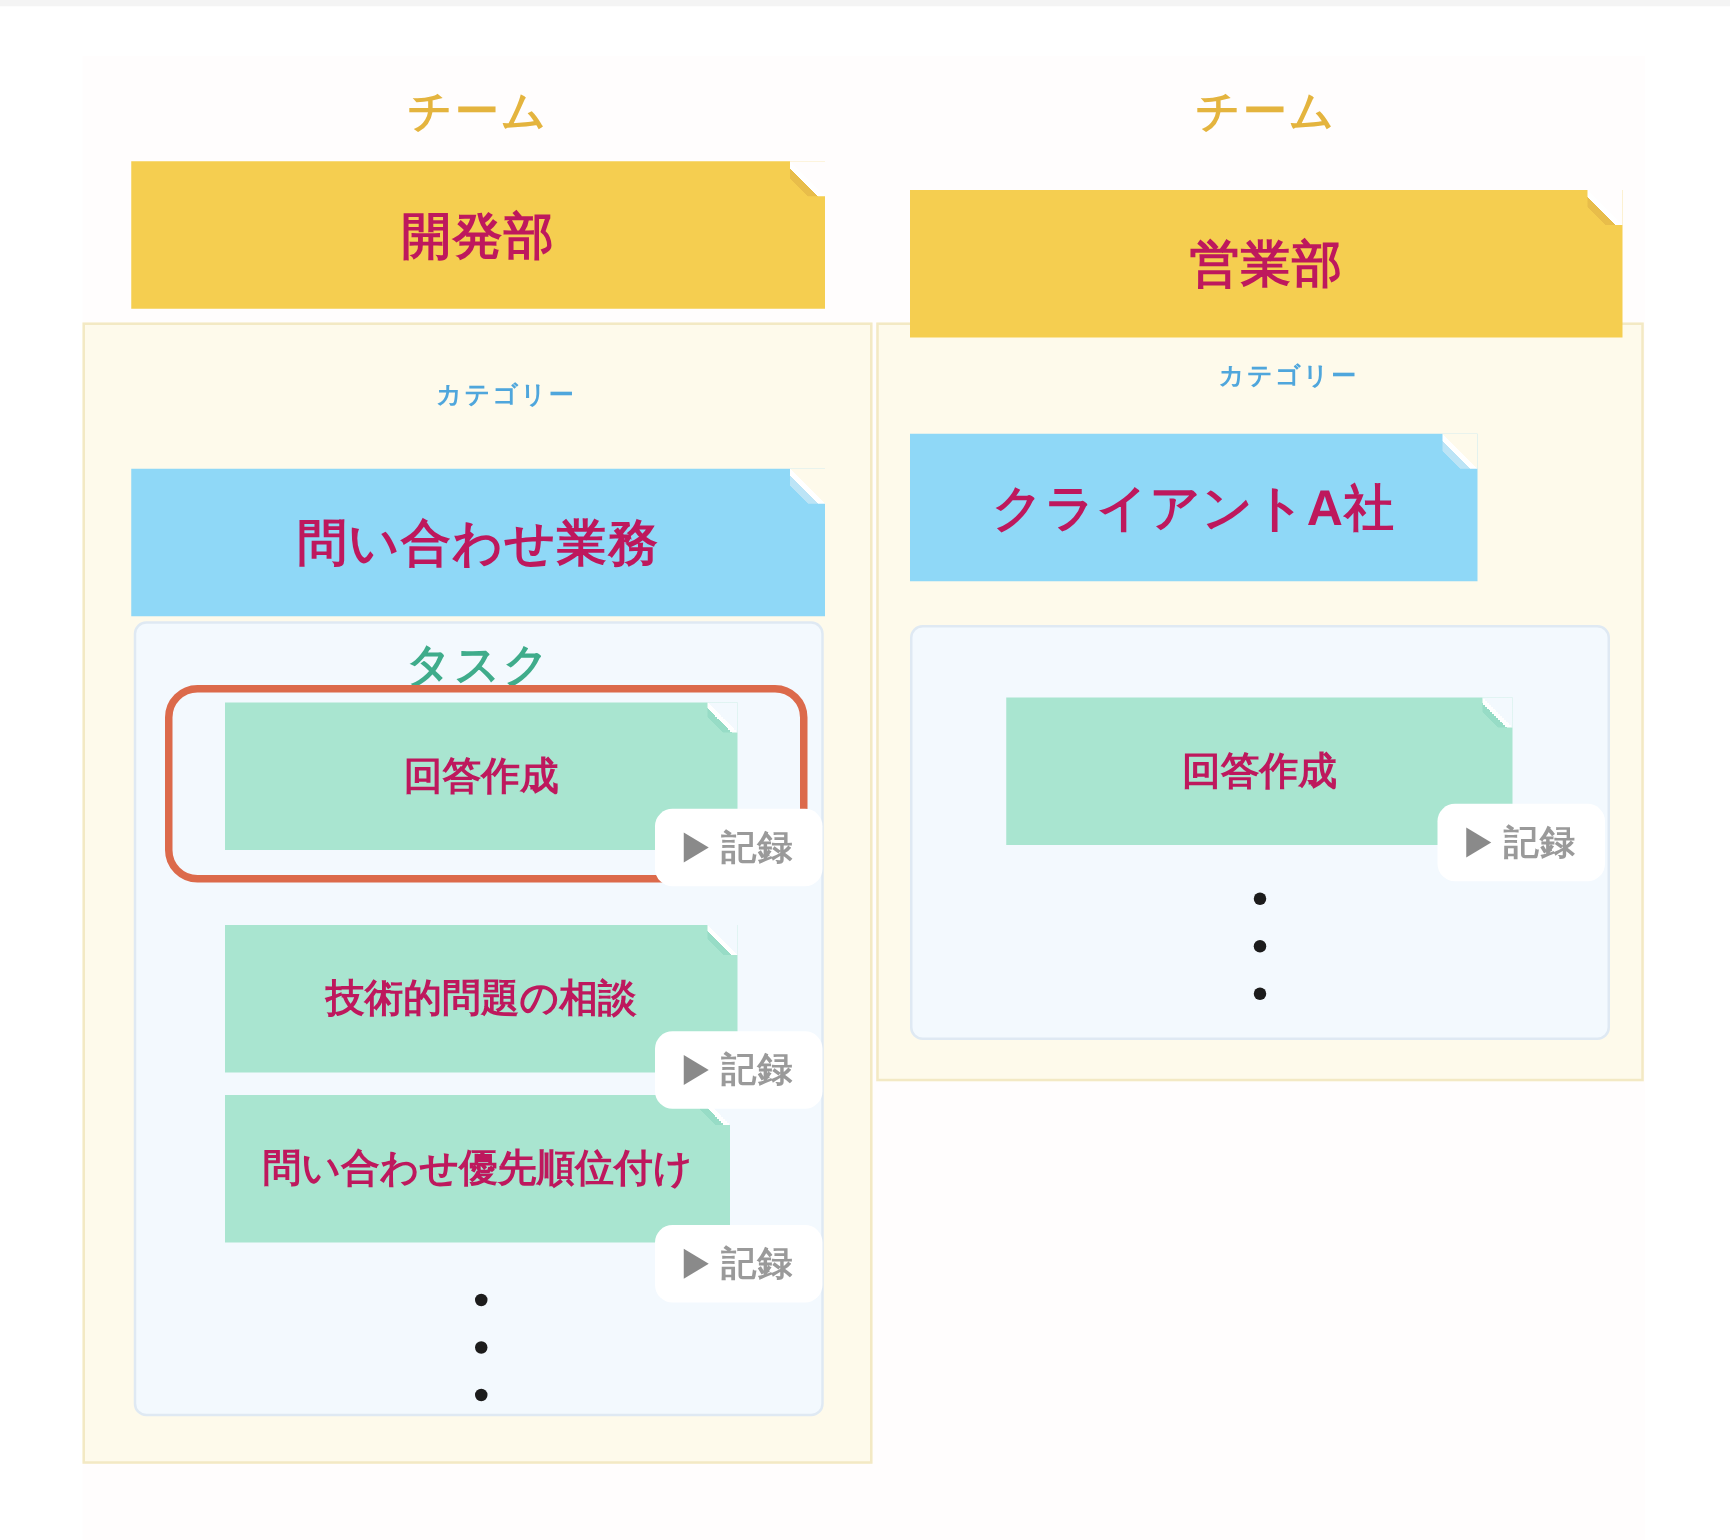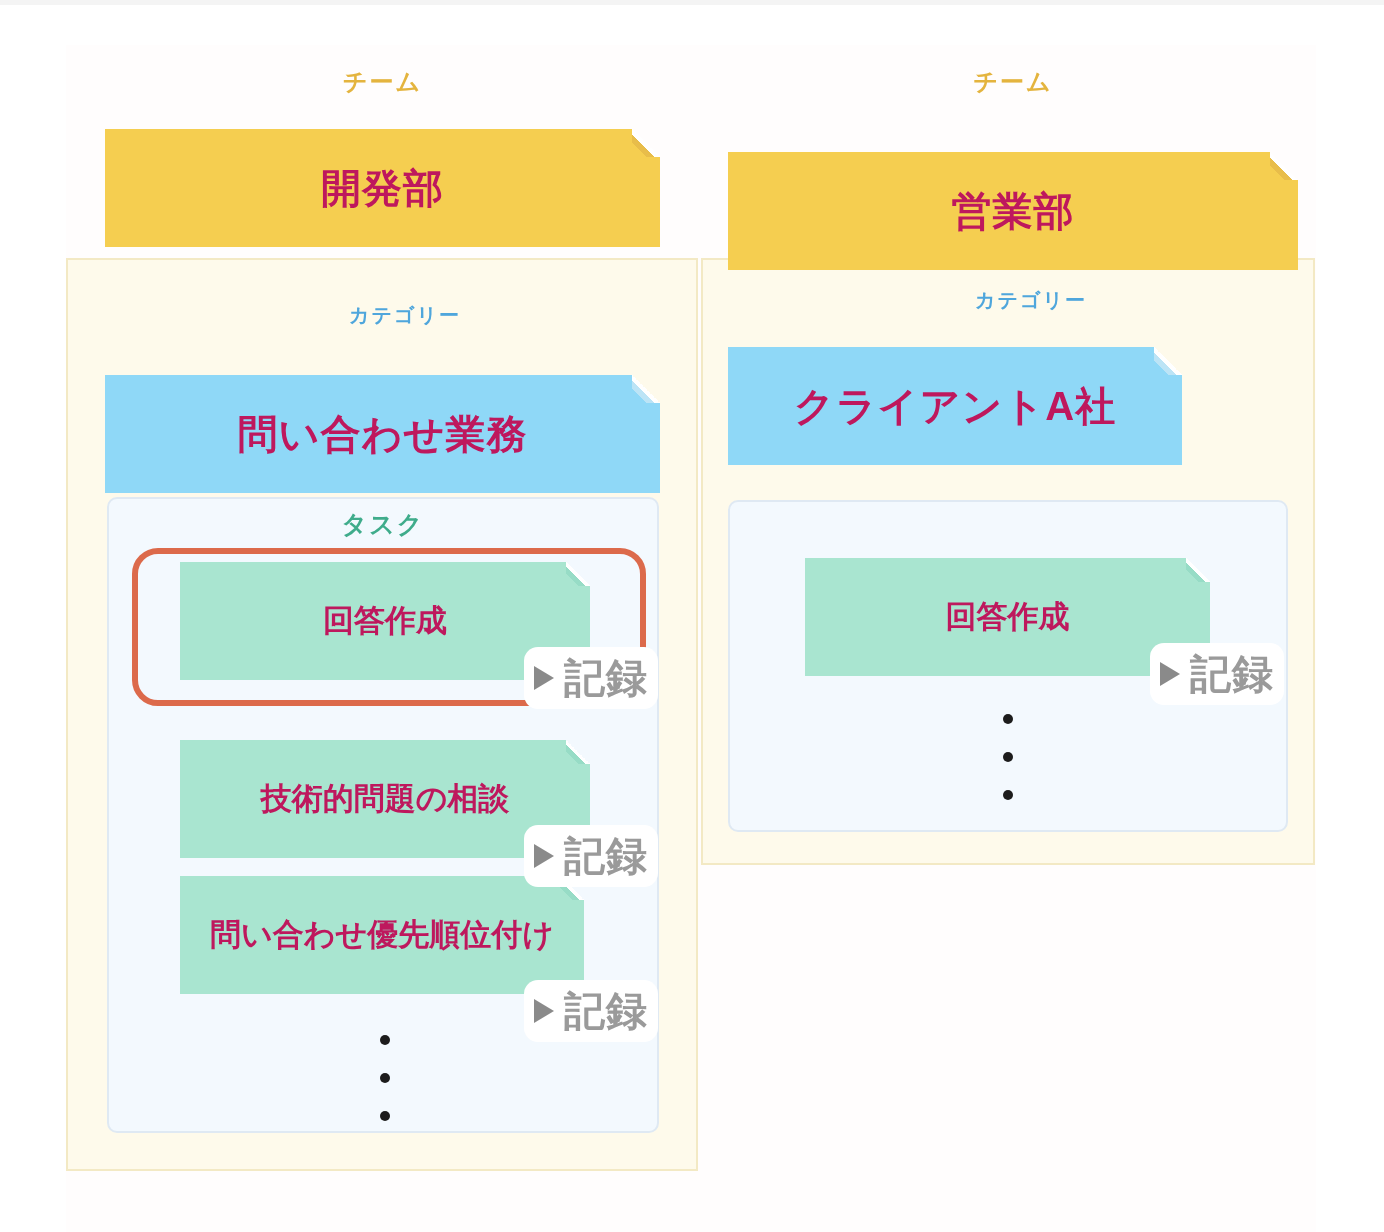--- a/index.html
+++ b/index.html
@@ -9,23 +9,23 @@
     overflow:hidden;
     -webkit-font-smoothing:antialiased;
   }
   .abs{position:absolute;box-sizing:border-box;}
 
   .top-strip{left:0;top:0;width:1384px;height:5px;background:#f4f4f4;}
   .paper{left:66px;top:45px;width:1250px;height:1187px;background:#fffdfd;}
 
   
   .sec-label{font-weight:bold;text-align:center;letter-spacing:2px;}
-  .team-label{font-size:24px;color:var(--team-label,#e4b43e);}
+  .team-label{font-size:35px;color:var(--team-label,#e4b43e);}
   .cat-label{font-size:20px;color:var(--category-label,#4fa6dc);margin-left:23px;}
-  .task-label{font-size:25px;color:var(--task-label,#3fac8b);}
+  .task-label{font-size:36px;color:var(--task-label,#3fac8b);}
 
   
   .cream{background:var(--column-bg,#fefaeb);border:2px solid #f3e9c4;}
 
   
   .card{display:flex;align-items:center;justify-content:center;
         font-weight:bold;color:#be185d;position:absolute;box-sizing:border-box;}
   .card .fold{position:absolute;top:0;right:0;}
   .big-title{font-size:40px;letter-spacing:1px;}
   .team-card{background:var(--team-card,#f5ce50);}
@@ -42,21 +42,21 @@
   .task-panel{background:var(--task-panel-bg,#f3f9fe);border:2px solid #dfe9f3;border-radius:10px;}
 
   
   .highlight{border:6px solid var(--highlight-border,#dc6a4b);border-radius:26px;background:transparent;}
 
   
   .record-badge{background:#ffffff;border-radius:14px;display:flex;align-items:center;
     justify-content:center;gap:10px;z-index:6;}
   .play-tri{width:0;height:0;border-top:12px solid transparent;border-bottom:12px solid transparent;
     border-left:20px solid #8a8a8a;}
-  .record-text{font-size:41px;font-weight:bold;color:var(--record-text,#9a9a9a);letter-spacing:1px;}
+  .record-text{font-size:28px;font-weight:bold;color:var(--record-text,#9a9a9a);letter-spacing:1px;}
 
   
   .dots{display:flex;flex-direction:column;align-items:center;gap:28px;}
   .dot{width:10px;height:10px;border-radius:50%;background:#1c1c1c;}
 
   .z1{z-index:1}.z2{z-index:2}.z3{z-index:3}.z4{z-index:4}
 </style>
 </head>
 <body style="--team-card: #f5ce50; --team-label: #e4b43e; --category-card: #8fd8f7; --category-label: #4fa6dc; --task-card: #a9e5d0; --task-label: #3fac8b; --highlight-border: #dc6a4b; --column-bg: #fefaeb; --task-panel-bg: #f3f9fe; --record-text: #9a9a9a;">
 

